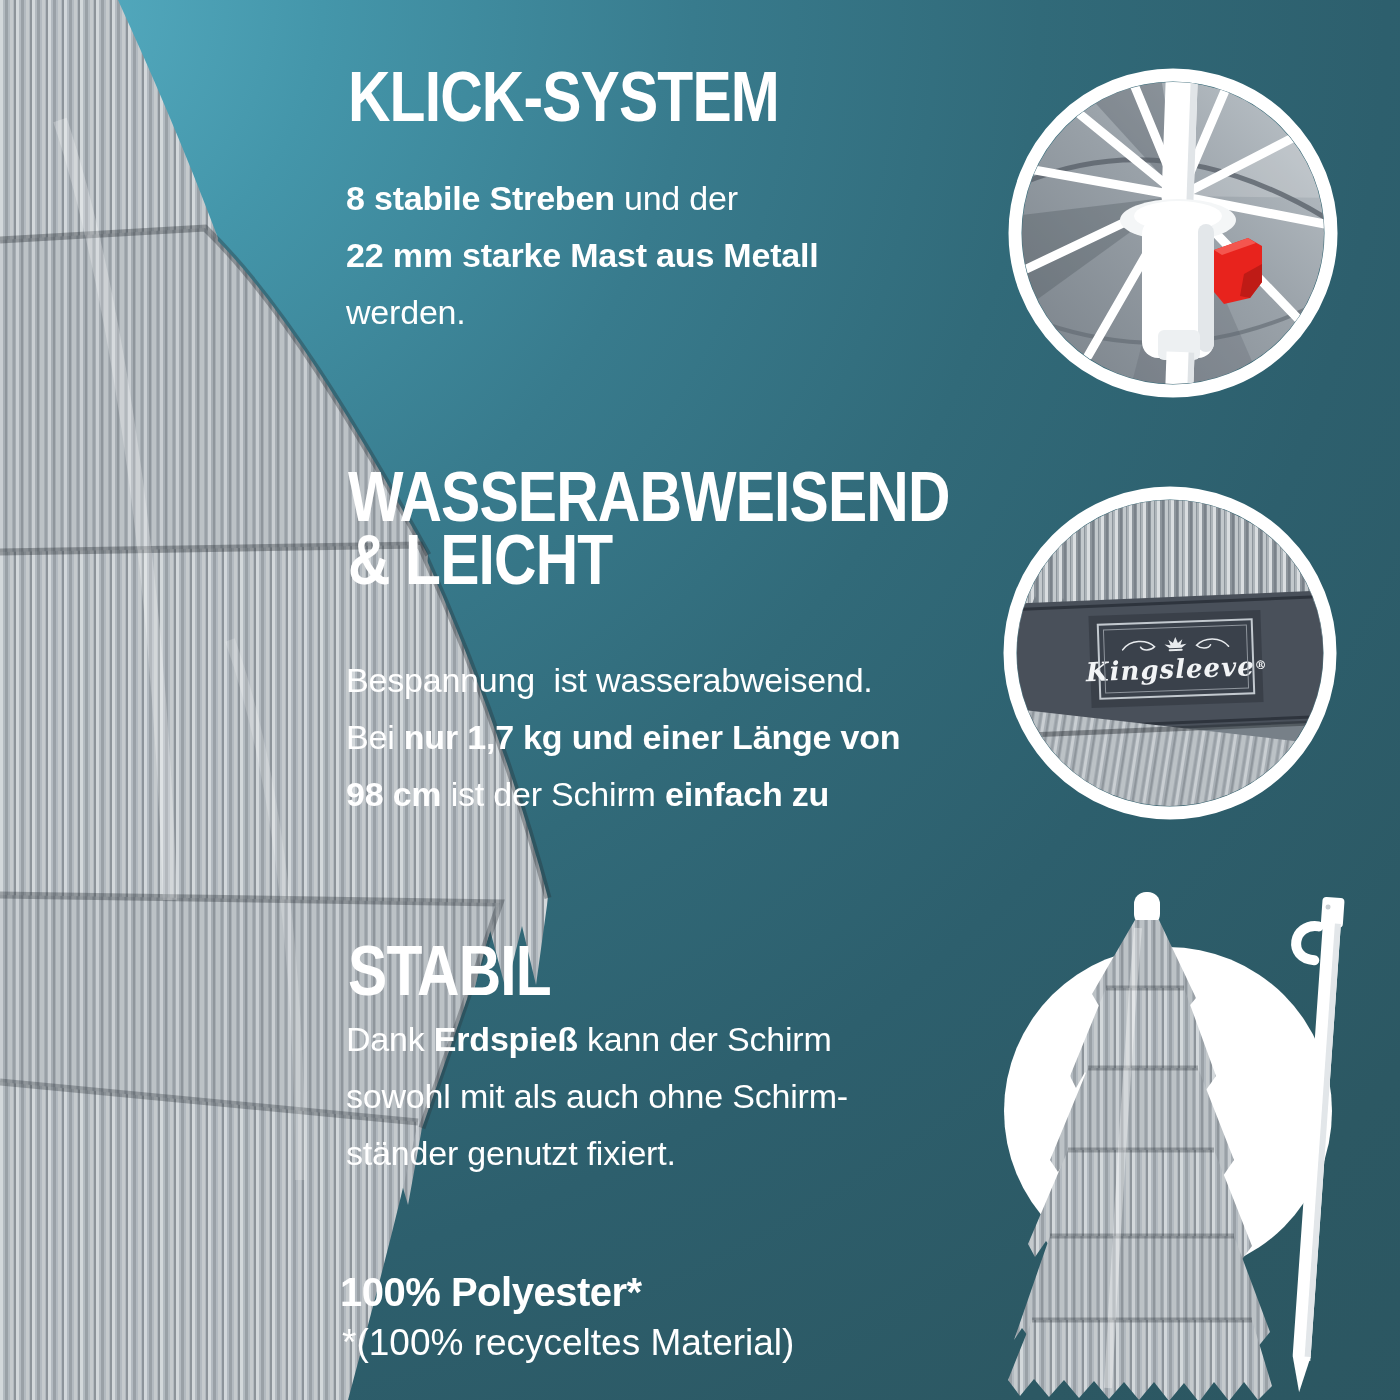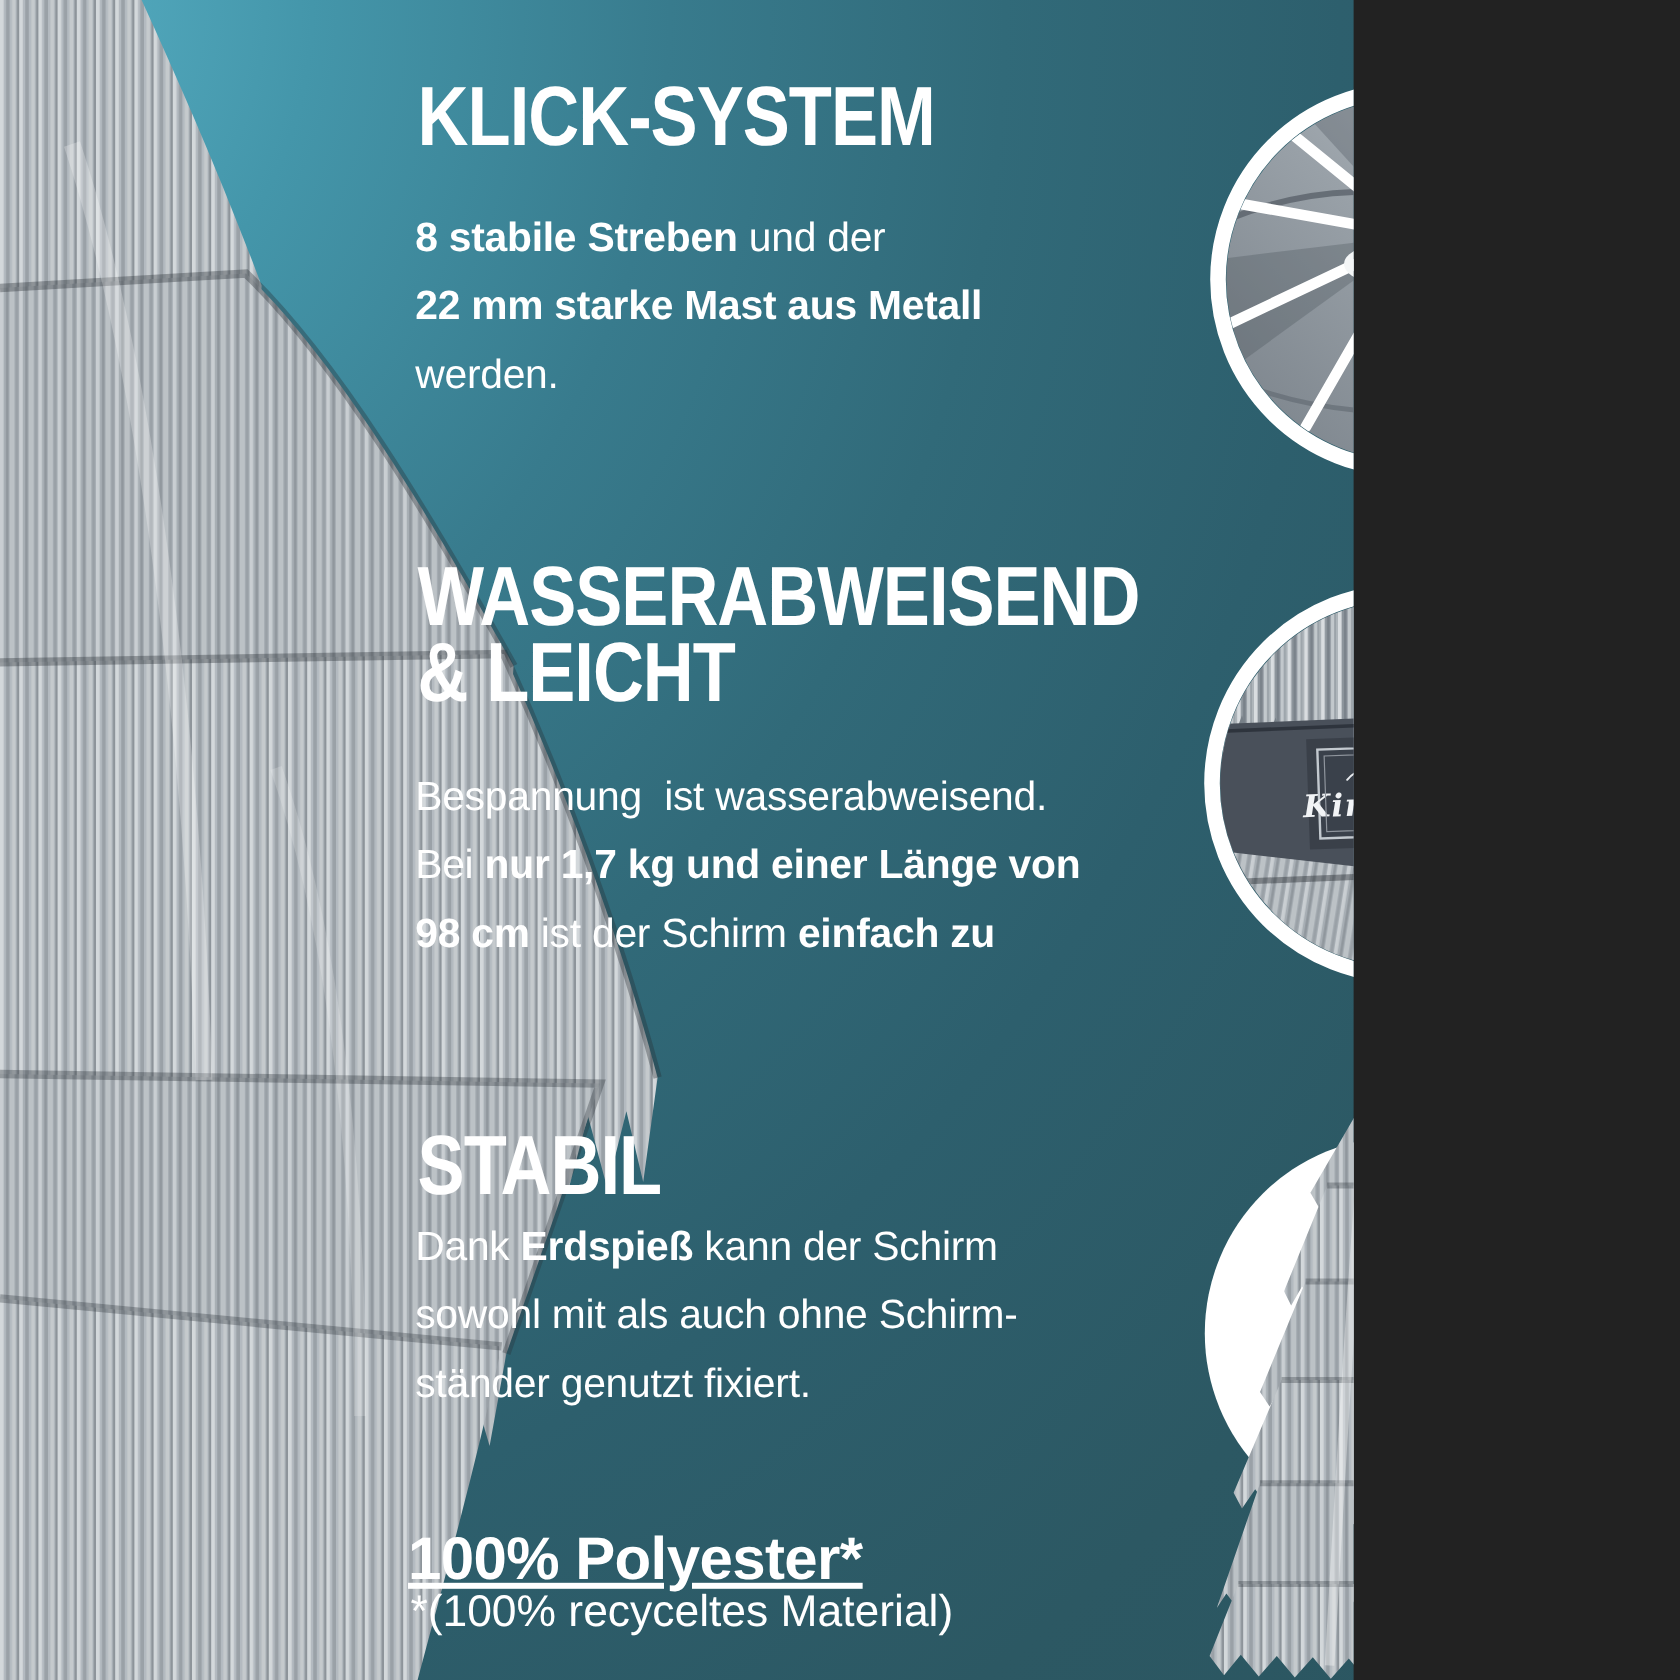--- a/index.html
+++ b/index.html
@@ -1,38 +1,38 @@
 <!DOCTYPE html>
 <html><head>
 <meta charset="utf-8">
 <style>
   html,body{margin:0;padding:0;background:#222;}
   .stage{
-    position:relative;width:1128px;height:1400px;overflow:hidden;
+    position:relative;width:1400px;height:1400px;overflow:hidden;
     font-family:"Liberation Sans",sans-serif;color:#fff;
     background:radial-gradient(165% 155% at 0% 0%,
       #58b0c5 0%, #4496aa 14%, #387b8d 30%, #316a79 45%,
       #2d5f6d 60%, #2c5863 78%, #2b5560 100%);
   }
   svg{display:block}
   .abs{position:absolute;}
   
   .headline{
     position:absolute;left:348px;font-size:70px;font-weight:700;
     line-height:63px;letter-spacing:-1px;transform:scaleX(.84);
     transform-origin:left top;white-space:nowrap;color:#fff;
   }
   
   .para{position:absolute;left:346px;font-size:34px;line-height:57px;
     font-weight:400;letter-spacing:-.2px;color:#fff;}
   .pline{white-space:pre;}
   .pline .b{font-weight:700;}
   
-  .footer-bold{position:absolute;left:340px;top:1270px;font-size:50px;
-    font-weight:700;letter-spacing:-.5px;text-decoration:underline;}
+  .footer-bold{position:absolute;left:340px;top:1270px;font-size:40px;
+    font-weight:700;letter-spacing:-.5px;}
   .footer-note{position:absolute;left:331px;top:1322px;font-size:37px;
     font-weight:400;margin-left:11px;}
   
   .white-disc{position:absolute;left:1004px;top:947px;width:328px;height:328px;
     border-radius:50%;background:#ffffff;}
   
   .ks-label{
     position:absolute;left:1098px;top:621px;width:156px;height:76px;
     background:#3a414b;border:2px solid #c3c9cf;box-sizing:border-box;
     display:flex;flex-direction:column;align-items:center;justify-content:center;
@@ -110,21 +110,21 @@
     <div class="para" style="top:170px">
         <div class="pline"><span class="b">8 stabile Streben</span><span> und der</span></div>
         <div class="pline"><span class="b">22 mm starke Mast aus Metall</span></div>
         <div class="pline"><span>werden.</span></div>
       </div>
   </section>
 
   <section>
     <div class="headline" style="top:466px">WASSERABWEISEND</div>
     <div class="headline" style="top:529px">&amp; LEICHT</div>
-    <div class="para" style="top:636px">
+    <div class="para" style="top:652px">
         <div class="pline"><span>Bespannung  ist wasserabweisend.</span></div>
         <div class="pline"><span>Bei </span><span class="b">nur 1,7 kg und einer Länge von</span></div>
         <div class="pline"><span class="b">98 cm</span><span> ist der Schirm </span><span class="b">einfach zu</span></div>
       </div>
   </section>
 
   <section>
     <div class="headline" style="top:940px">STABIL</div>
     <div class="para" style="top:1011px">
         <div class="pline"><span>Dank </span><span class="b">Erdspieß</span><span> kann der Schirm</span></div>

